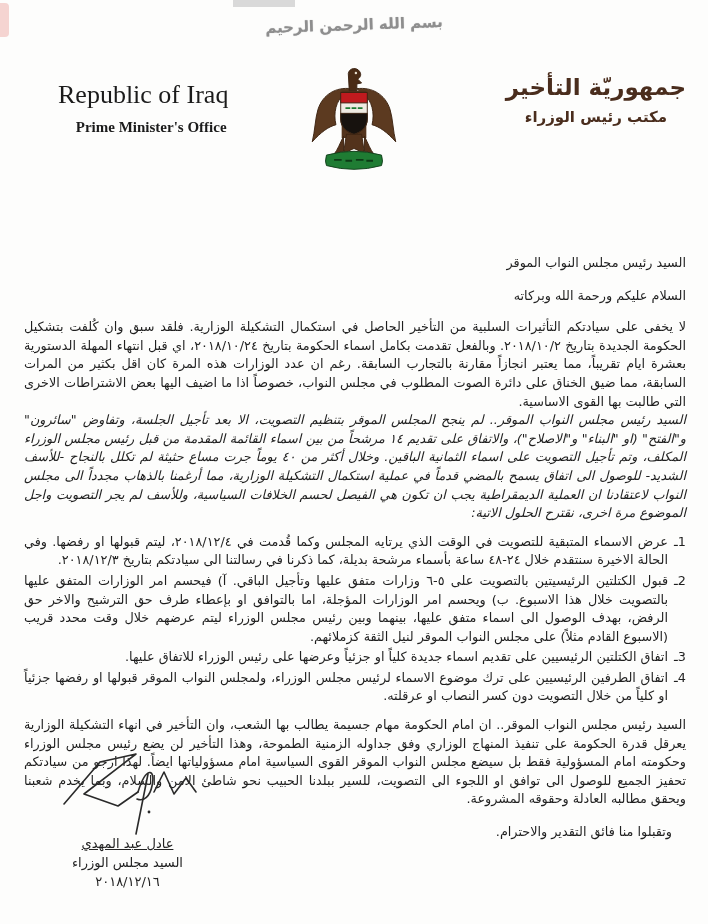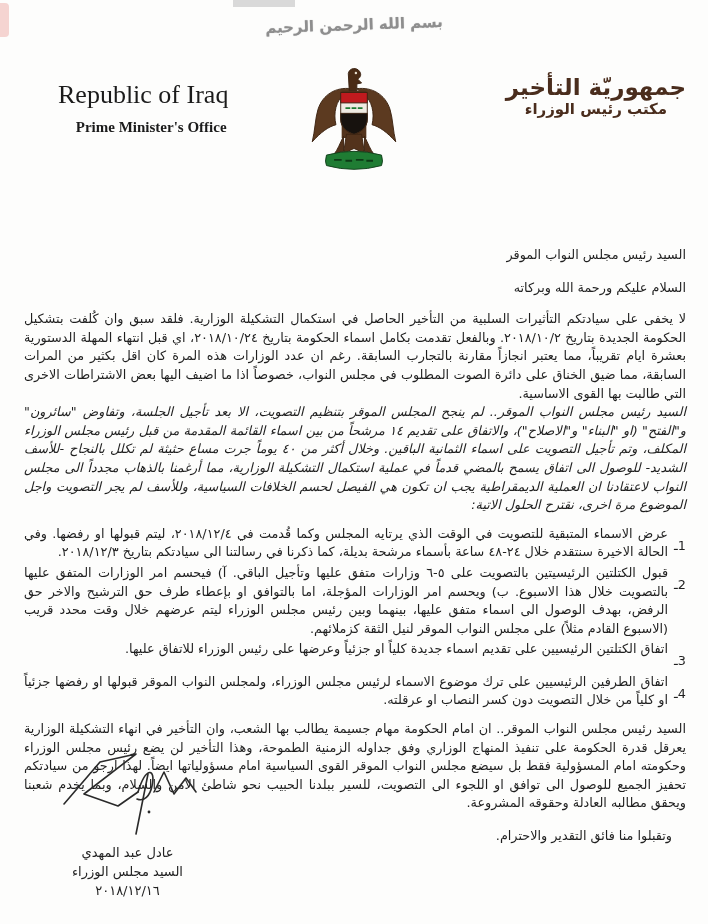--- a/index.html
+++ b/index.html
@@ -19,41 +19,41 @@
     color:#8e8e8e;font-size:15px;font-weight:bold;letter-spacing:-1px;
     text-shadow:0 0 1px #bbb;white-space:nowrap;
   }
   .header-en{position:absolute;left:58px;top:80px;text-align:center;color:#1b1b1b;
     font-family:"Liberation Serif","DejaVu Serif",serif;}
   .header-en .en-title{font-size:26px;font-weight:normal;}
   .header-en .en-sub{font-size:15px;font-weight:bold;margin-top:9px;margin-left:16px;}
   .emblem{position:absolute;left:50%;top:64px;transform:translateX(-50%);width:112px;height:112px;}
   .header-ar{position:absolute;right:22px;top:74px;text-align:center;color:#4a2d1d;direction:rtl;}
   .header-ar .ar-title{font-size:23px;font-weight:bold;letter-spacing:1px;}
-  .header-ar .ar-sub{font-size:15px;font-weight:bold;letter-spacing:1px;}
+  .header-ar .ar-sub{font-size:15px;font-weight:bold;margin-top:8px;letter-spacing:1px;}
   
   .letter-body{
     position:absolute;top:246px;right:22px;left:24px;
     direction:rtl;color:#1f1f1f;
     font-size:12.8px;line-height:18.6px;
   }
-  .salutation{margin:0 0 14px 0;}
+  .salutation{margin:8px 0 14px 0;}
   .greeting{margin:0 0 13px 0;}
   .para{margin:0;text-align:justify;}
   .para.spaced{margin-bottom:0;font-style:italic;}
   .proposals{margin:10px 0 10px 0;padding:0;list-style:none;}
   .proposals li{display:flex;gap:3px;margin-bottom:2px;}
-  .li-marker{flex:0 0 auto;min-width:15px;margin-top:12px;}
+  .li-marker{flex:0 0 auto;min-width:15px;}
   .li-text{flex:1;text-align:justify;}
   .closing-salutation{margin:14px;text-align:right;}
   
   .signature-block{position:absolute;left:20px;top:746px;width:215px;text-align:center;
     direction:rtl;color:#222;font-size:13px;line-height:19px;z-index:3;}
   .signature-scribble{display:block;margin:0 auto -4px auto;}
-  .sig-name{margin-top:9px;}
+  .sig-name{margin-top:0;text-decoration:underline;}
 </style>
 </head>
 <body>
 
 <div class="page">
 
   <div class="artifact-pink"></div>
   <div class="artifact-gray"></div>
 
   <div class="bismillah">بسم الله الرحمن الرحيم</div>

